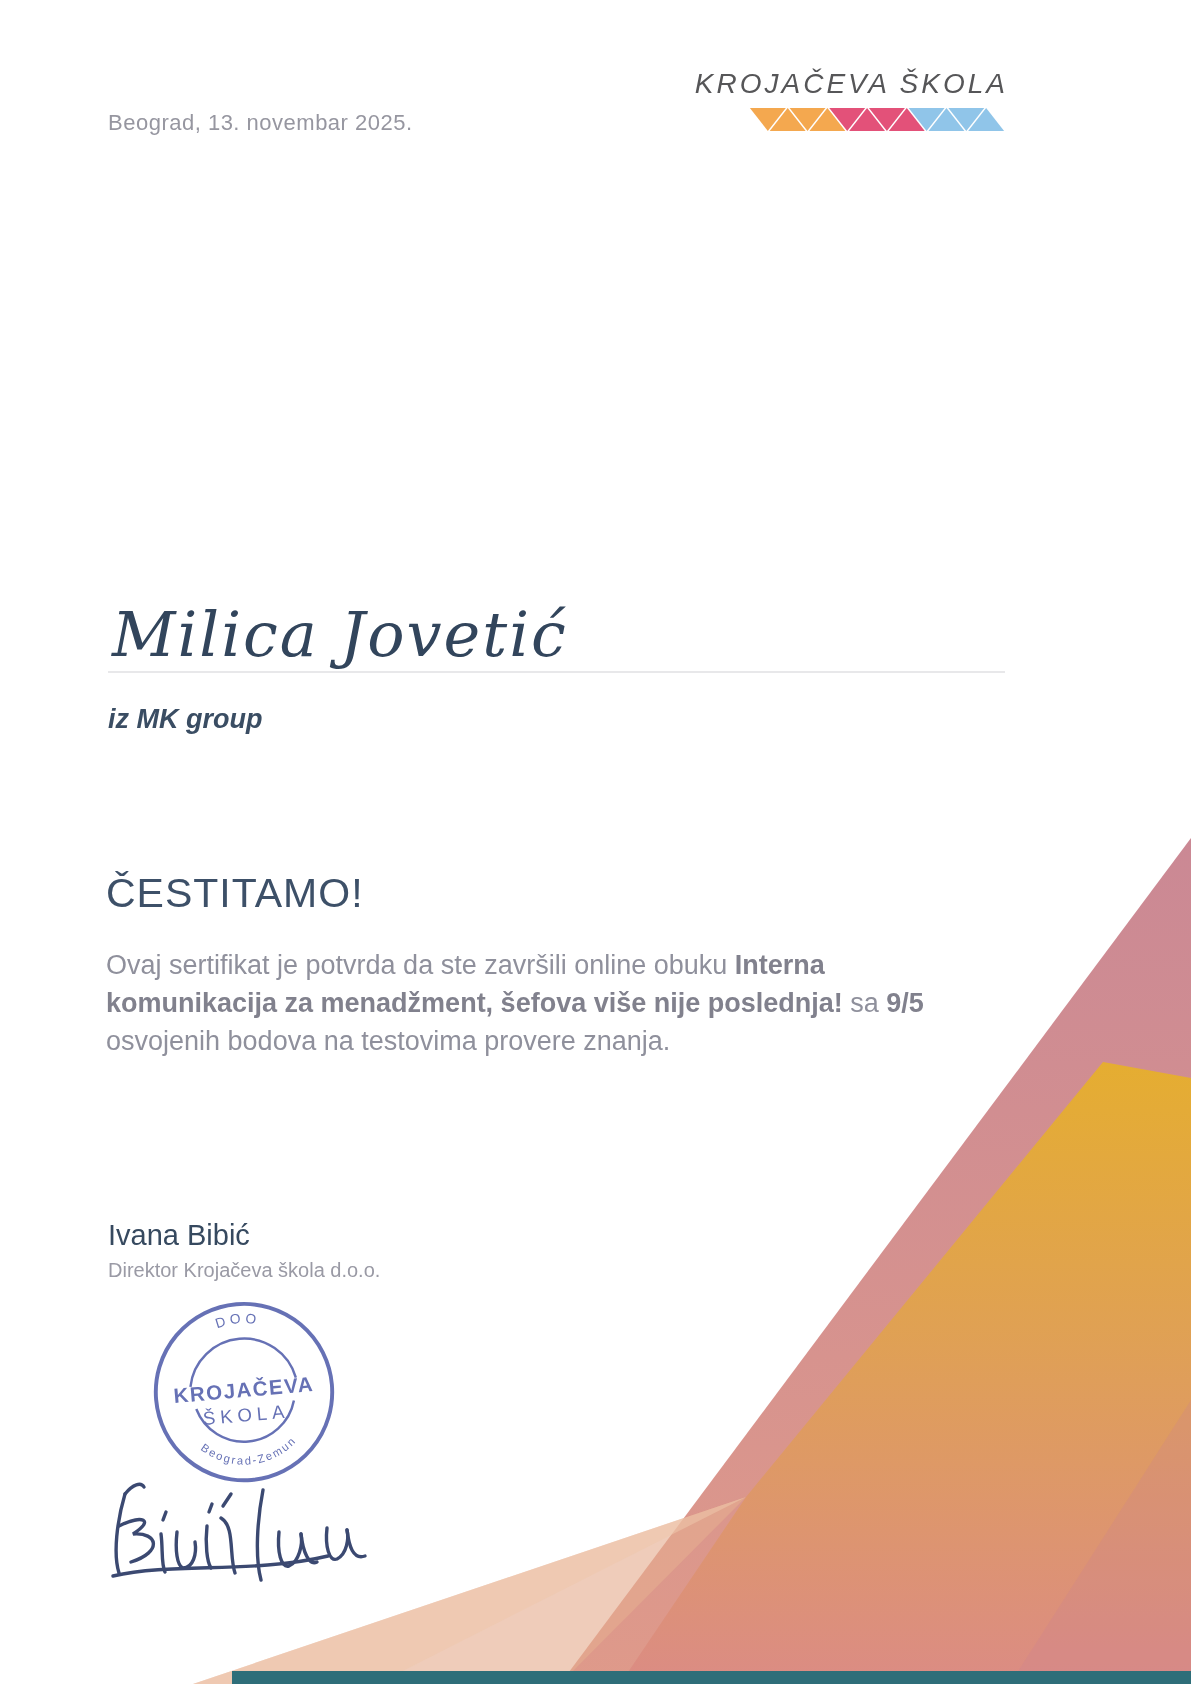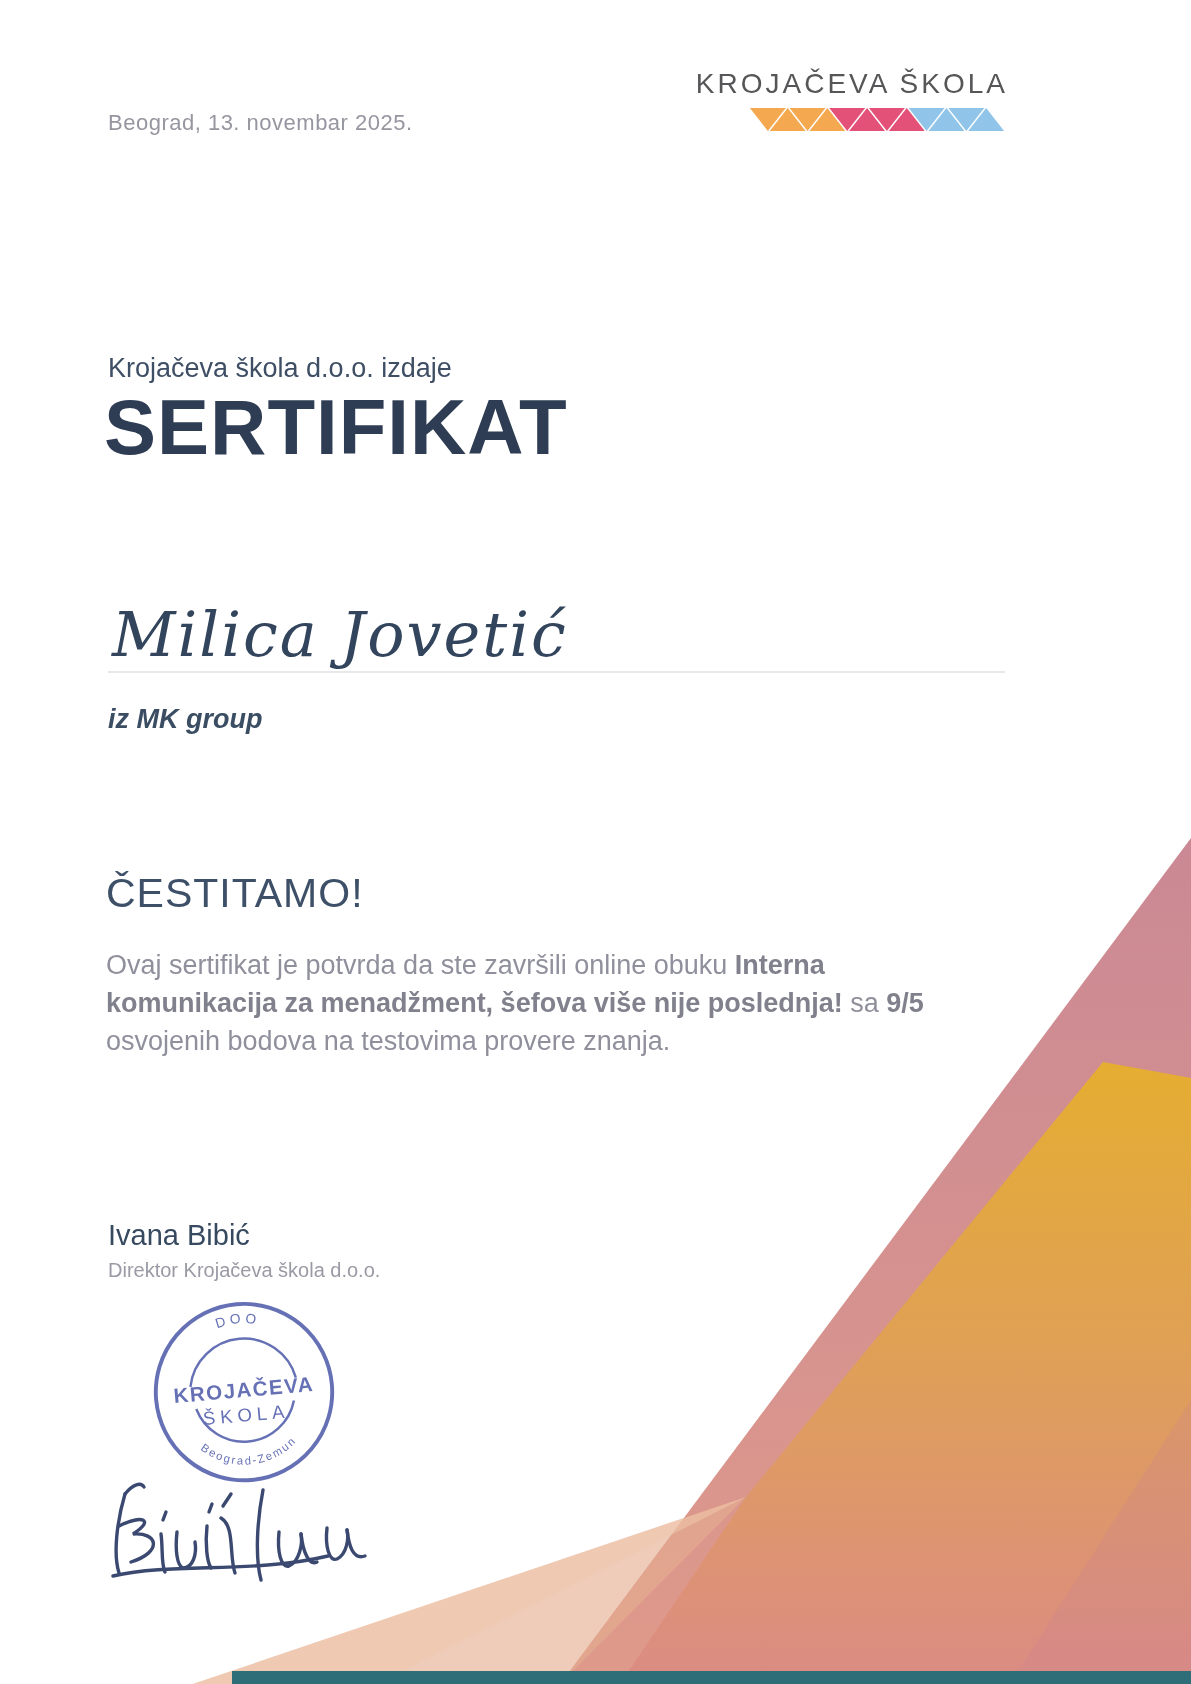--- a/index.html
+++ b/index.html
@@ -9,20 +9,21 @@
     background:#ffffff; overflow:hidden;
     font-family:"Liberation Sans", sans-serif;
   }
   .abs { position:absolute; }
   .date {
     left:108px; top:110px; font-size:22px; color:#9696A0; letter-spacing:.5px;
   }
   .logo-text {
     top:68px; right:183px; font-size:28px; color:#565658; letter-spacing:3px;
     font-weight:400;
+    font-style:italic;
   }
   .logo-band { left:748px; top:107px; width:258px; height:25px; }
   .issuer { left:108px; top:353px; font-size:27px; color:#3E4E64; font-weight:400; }
   .title {
     left:104px; top:382px; font-size:78px; font-weight:800; color:#2E3D53;
     letter-spacing:1px;
   }
   .recipient {
     left:112px; top:598px; font-size:62px; font-style:italic;
     font-family:"DejaVu Serif", serif; color:#32455C; letter-spacing:2px;
@@ -87,22 +88,20 @@
       <polygon points="86,1 124,1 105,24" fill="#E35179"></polygon>
       <polygon points="107,24 145,24 126,1" fill="#E35179"></polygon>
       <polygon points="128,1 166,1 147,24" fill="#E35179"></polygon>
       <polygon points="149,24 187,24 168,1" fill="#E35179"></polygon>
       <polygon points="170,1 208,1 189,24" fill="#90C5E9"></polygon>
       <polygon points="191,24 229,24 210,1" fill="#90C5E9"></polygon>
       <polygon points="212,1 250,1 231,24" fill="#90C5E9"></polygon>
       <polygon points="233,24 271,24 252,1" fill="#90C5E9"></polygon>
     </svg>
 
-  <div class="abs issuer fg">Krojačeva škola d.o.o. izdaje</div>
-  <div class="abs title fg">SERTIFIKAT</div>
 
   <div class="abs recipient fg">Milica Jovetić</div>
   <div class="abs name-line fg"></div>
   <div class="abs company fg">iz MK group</div>
 
   <div class="abs congrats fg">ČESTITAMO!</div>
   <div class="abs para fg">
     <div><span class="n">Ovaj sertifikat je potvrda da ste završili online obuku </span><span class="b">Interna</span></div>
     <div><span class="b">komunikacija za menadžment, šefova više nije poslednja!</span><span class="n"> sa  </span><span class="b">9/5</span></div>
     <div><span class="n">osvojenih bodova na testovima provere znanja.</span></div>

